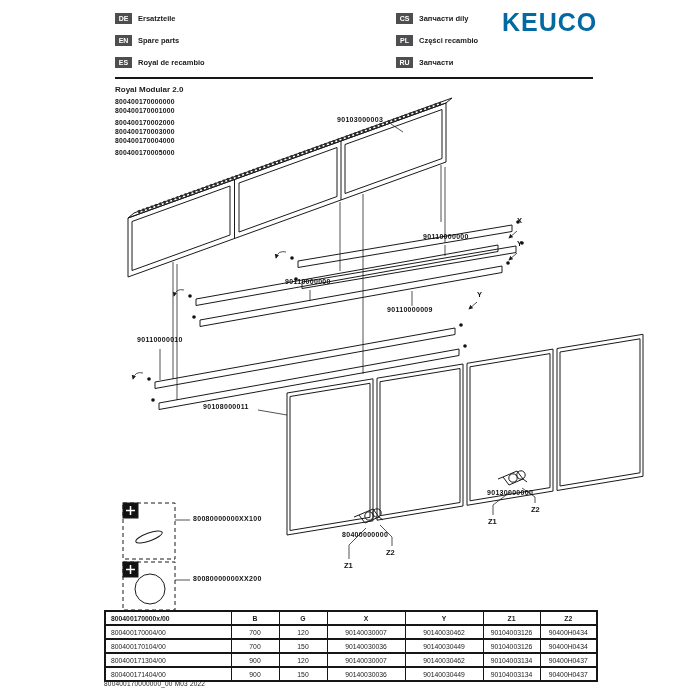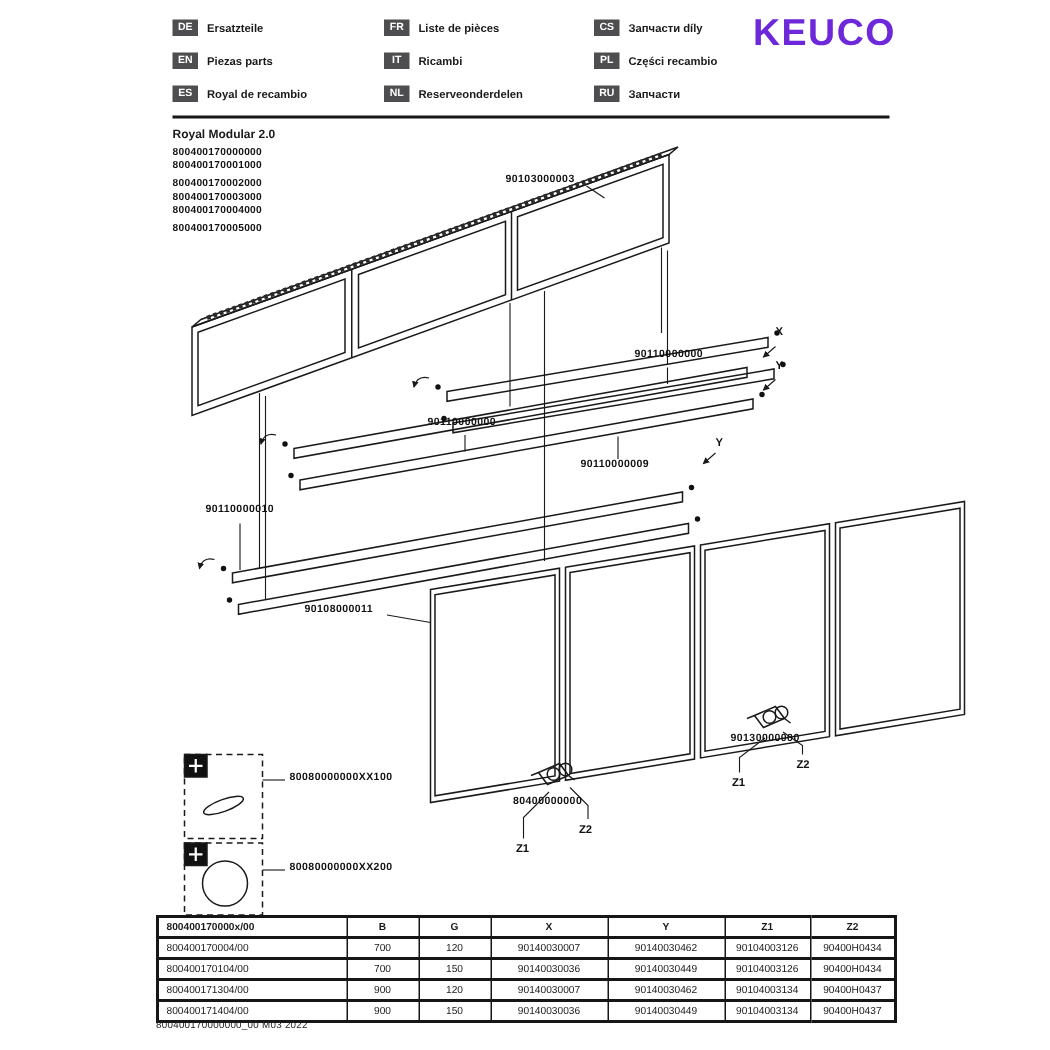--- a/index.html
+++ b/index.html
@@ -6,21 +6,21 @@
   .page{position:relative;width:700px;height:700px;background:#fff;overflow:hidden;
         font-family:"Liberation Sans",sans-serif;color:#1a1a1a;}
   
   .lang-col{position:absolute;top:11px;}
   .lang-col.c1{left:115px;}.lang-col.c2{left:256px;}.lang-col.c3{left:396px;}
   .lang-row{display:flex;align-items:center;height:14px;margin-bottom:8px;}
   .badge{display:inline-block;min-width:13px;text-align:center;background:#4e4e50;color:#fff;
          font-size:7px;font-weight:700;line-height:9px;padding:1px 2px;}
   .lang-label{margin-left:6px;font-size:7.5px;font-weight:700;white-space:nowrap;}
   .logo{position:absolute;top:8px;left:502px;font-size:25px;font-weight:700;
-        letter-spacing:1px;color:#6d28d9;}
+        letter-spacing:1px;color:#0369a1;}
   .rule{position:absolute;top:77px;left:115px;width:478px;height:2px;background:#161616;}
   
   .product{position:absolute;top:85px;left:115px;}
   .product-title{font-size:8px;font-weight:700;margin-bottom:3px;white-space:nowrap;text-align:center;}
   .model{font-size:6.8px;font-weight:700;line-height:9px;letter-spacing:.2px;color:#141414;}
   .mgap{height:3px;}
   
   svg.diagram{position:absolute;left:0;top:0;}
   .dlabel{position:absolute;font-size:7px;font-weight:700;letter-spacing:.3px;white-space:nowrap;color:#111;}
   .callout{position:absolute;font-size:7.5px;font-weight:700;color:#111;}
@@ -40,39 +40,25 @@
 
 <div class="page">
 
   <div class="lang-col c1">
     <div class="lang-row">
       <span class="badge">DE</span>
       <span class="lang-label">Ersatzteile</span>
     </div>
     <div class="lang-row">
       <span class="badge">EN</span>
-      <span class="lang-label">Piezas parts</span>
+      <span class="lang-label">Spare parts</span>
     </div>
     <div class="lang-row">
       <span class="badge">ES</span>
       <span class="lang-label">Royal de recambio</span>
-    </div>
-  </div>
-  <div class="lang-col c2">
-    <div class="lang-row">
-      <span class="badge">FR</span>
-      <span class="lang-label">Liste de pièces</span>
-    </div>
-    <div class="lang-row">
-      <span class="badge">IT</span>
-      <span class="lang-label">Ricambi</span>
-    </div>
-    <div class="lang-row">
-      <span class="badge">NL</span>
-      <span class="lang-label">Reserveonderdelen</span>
     </div>
   </div>
   <div class="lang-col c3">
     <div class="lang-row">
       <span class="badge">CS</span>
       <span class="lang-label">Запчасти díly</span>
     </div>
     <div class="lang-row">
       <span class="badge">PL</span>
       <span class="lang-label">Części recambio</span>

